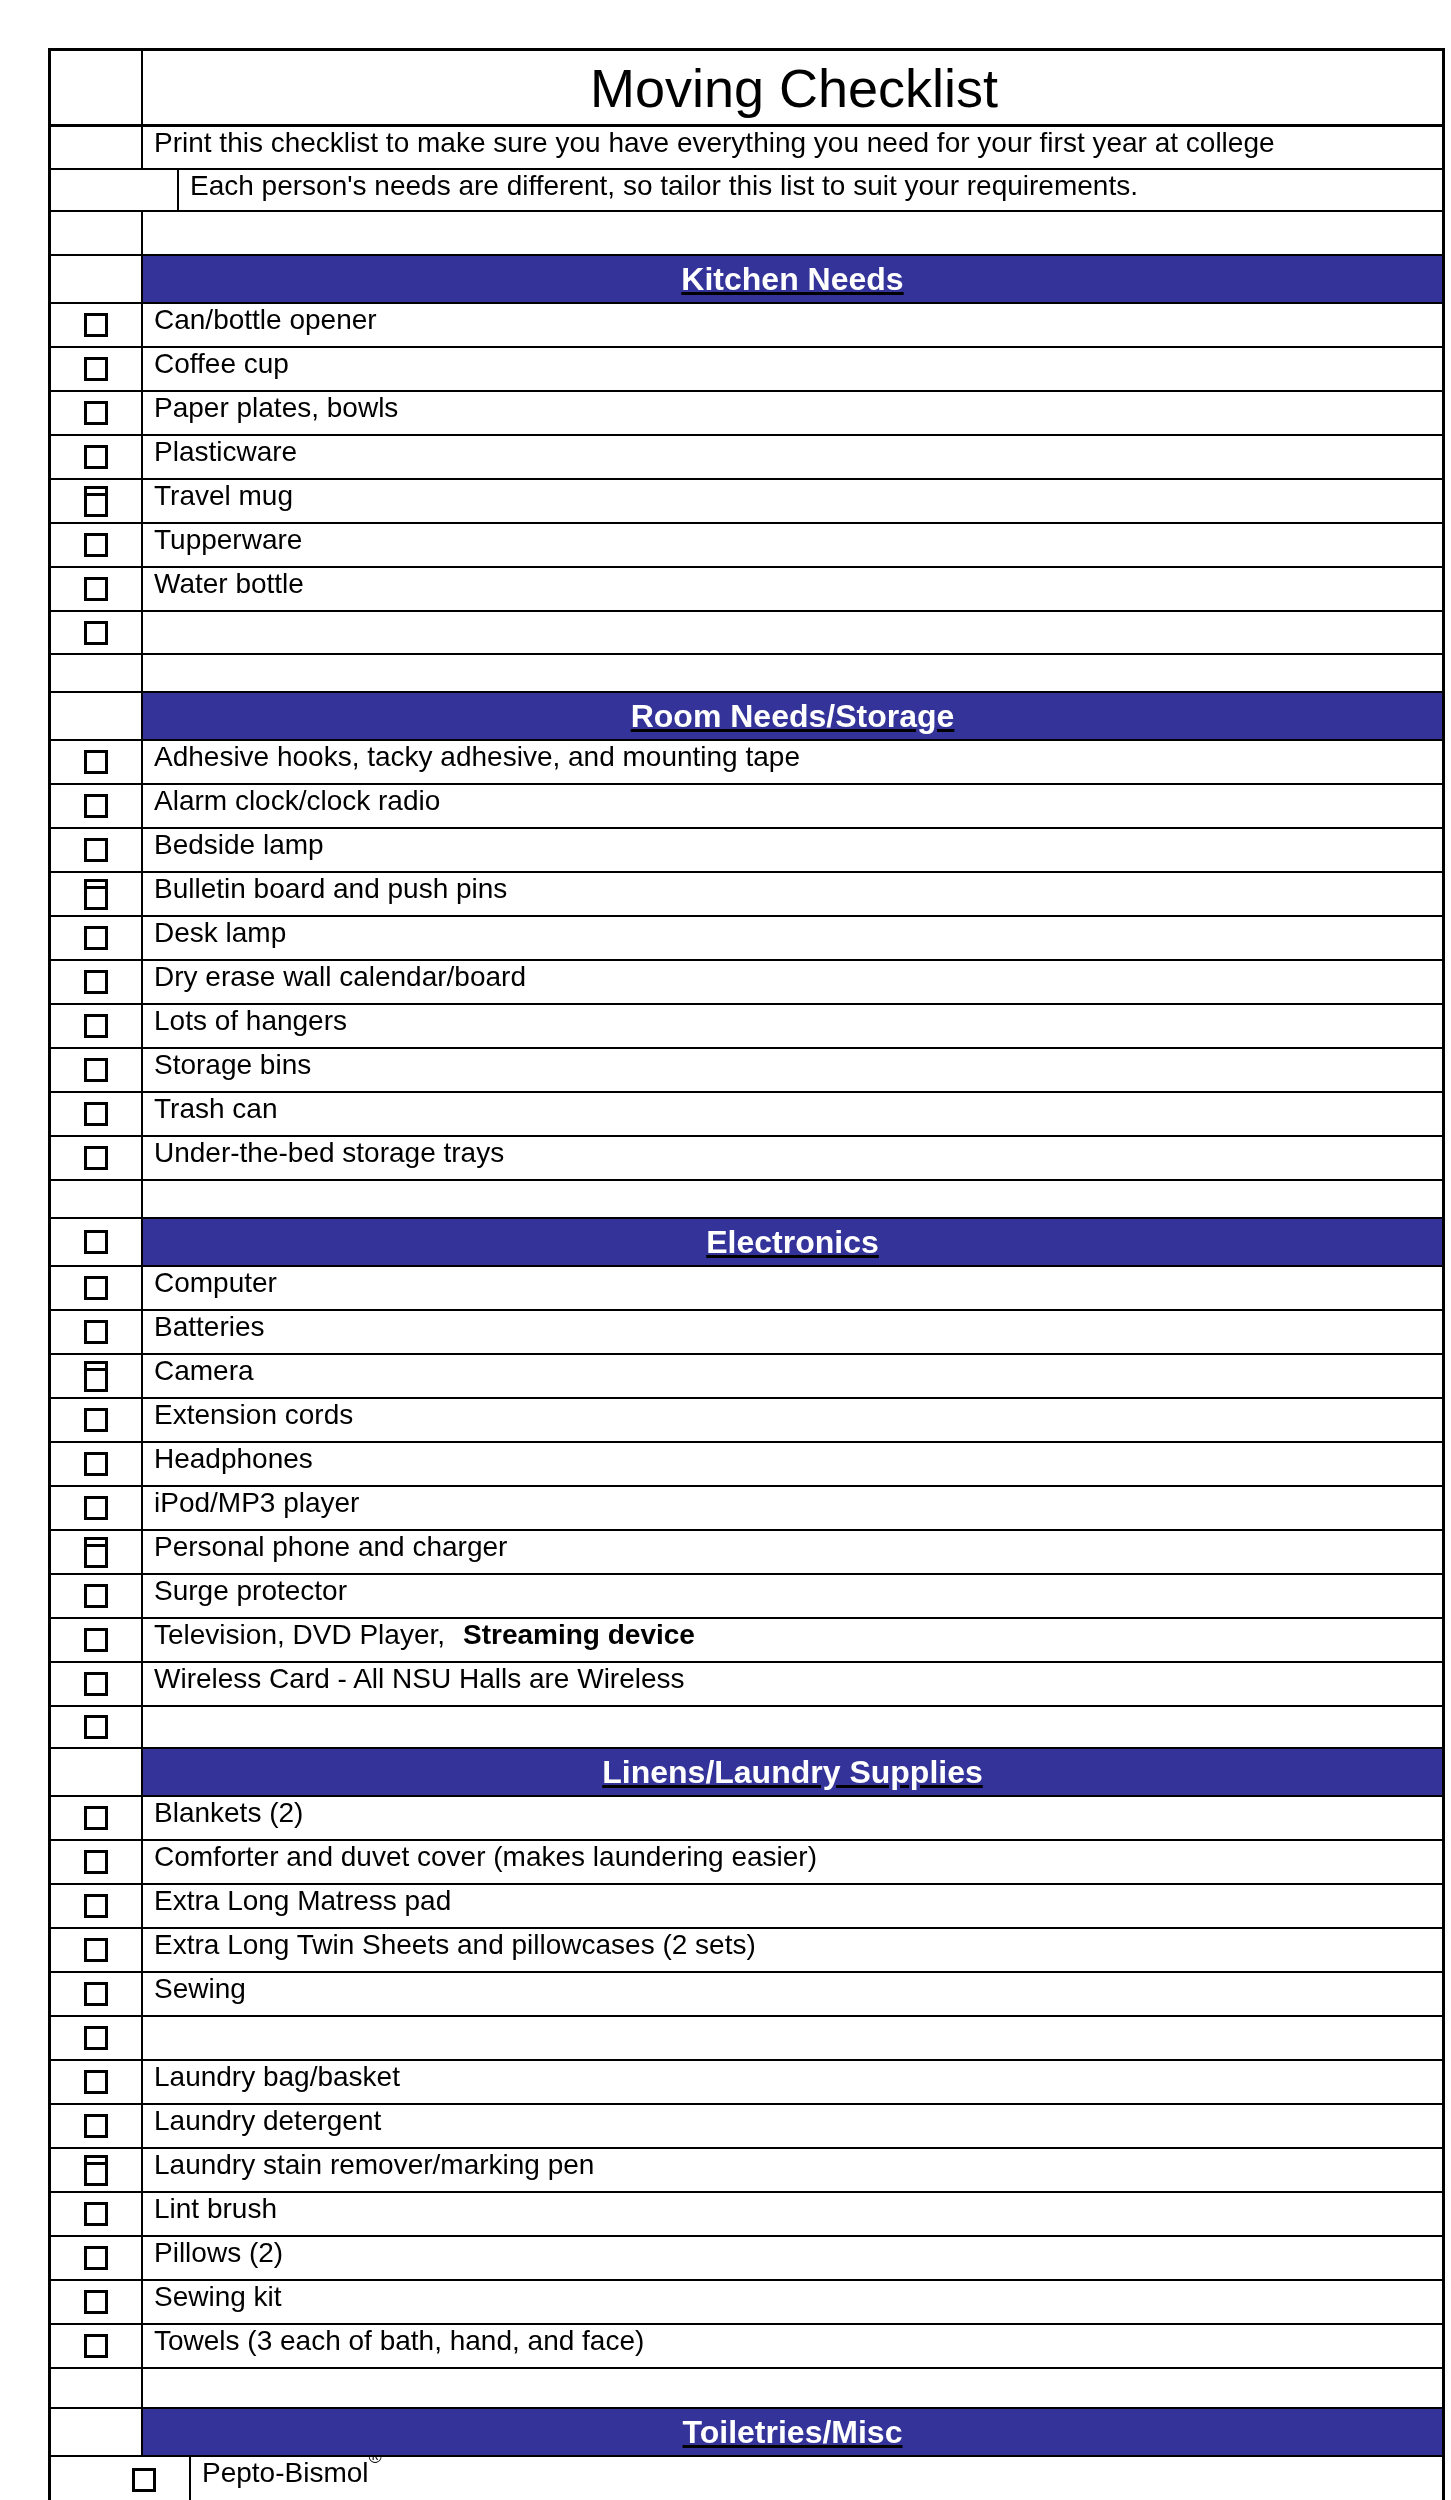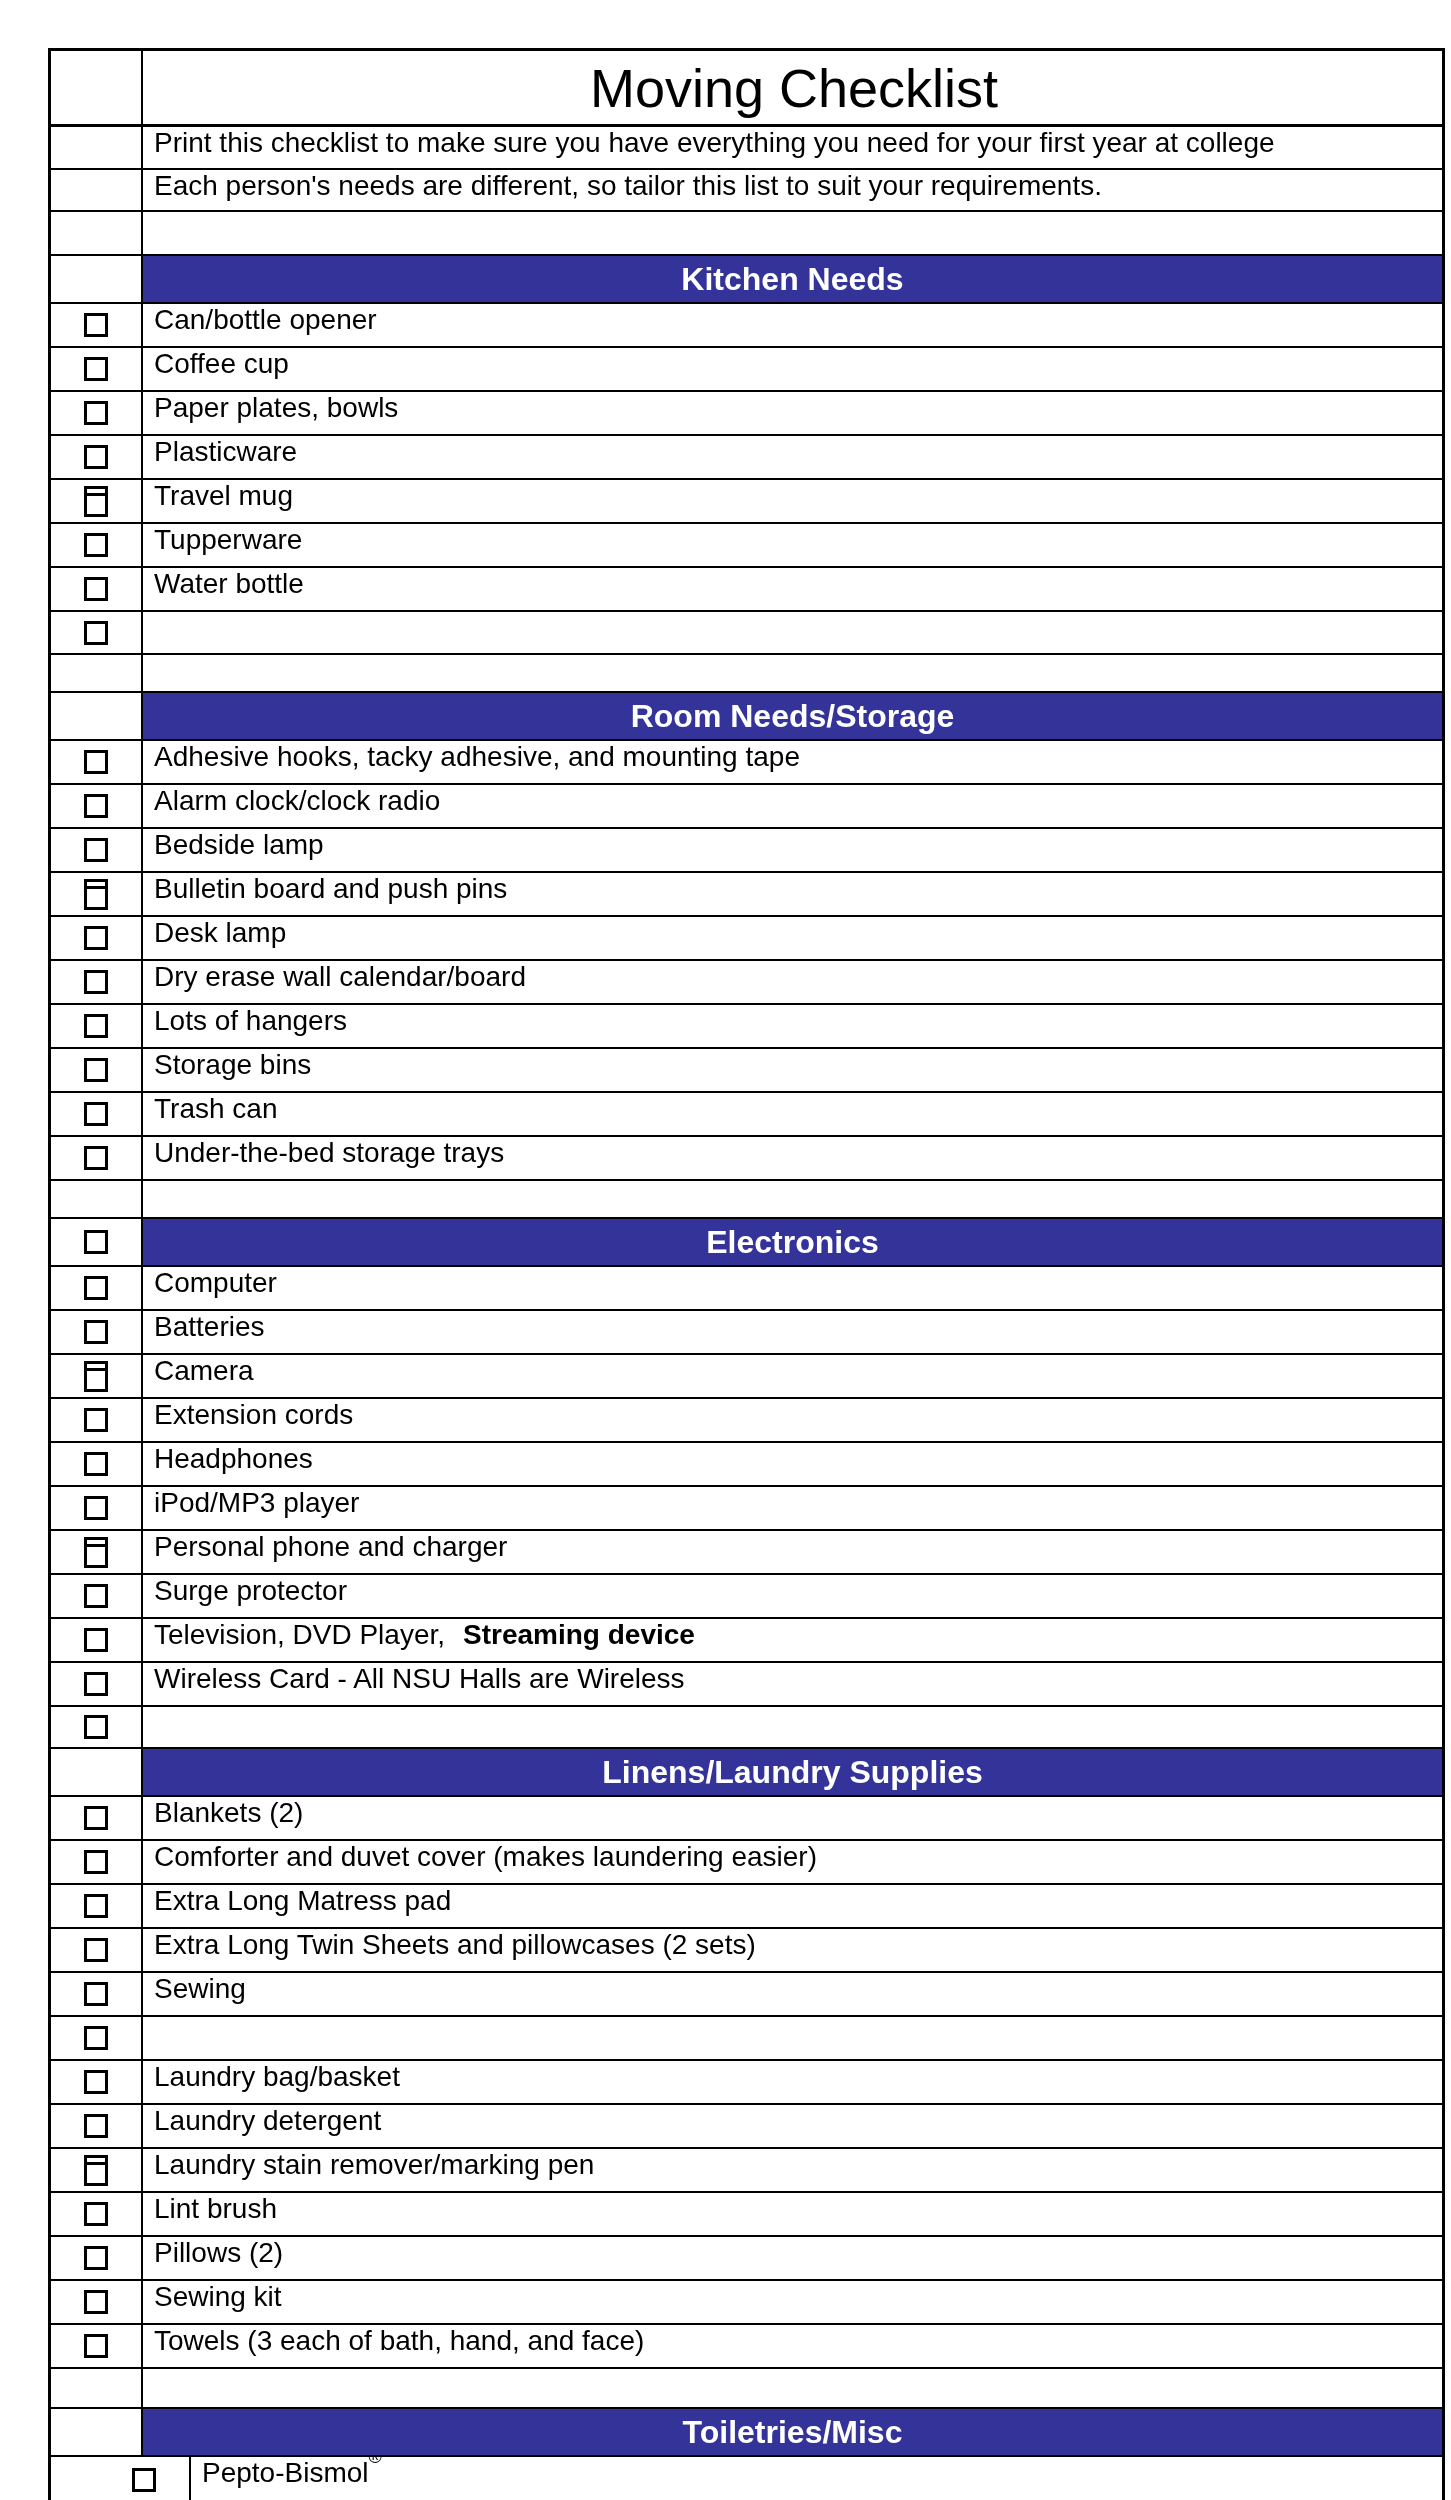--- a/index.html
+++ b/index.html
@@ -26,25 +26,25 @@
     box-sizing:border-box;
     background:var(--bg);
   }
   .row{
     display:flex;
     box-sizing:border-box;
     border-bottom:2px solid var(--grid);
   }
   .r-title   {height:76px;border-bottom-width:3px;}
   .r-intro   {height:43px;}
-  .r-intro2  {height:42px;}
+  .r-intro2  {height:42px;padding-left:36px;}
   .r-spacer  {height:44px;}
   .r-spacer-s{height:38px;}
   .r-spacer-s2{height:40px;}
-  .r-header  {height:48px;}
+  .r-header  {height:48px;text-decoration:underline;}
   .r-item    {height:44px;}
   .r-pepto   {height:47px;margin-left:48px;}
   .r-cbonly  {height:43px;}
   .r-cbonly-s{height:42px;}
   .r-cut     {height:22px;border-bottom:none;}
   .cb-cell{
     flex:0 0 92px;
     box-sizing:border-box;
     border-right:2px solid var(--grid);
     display:flex;

